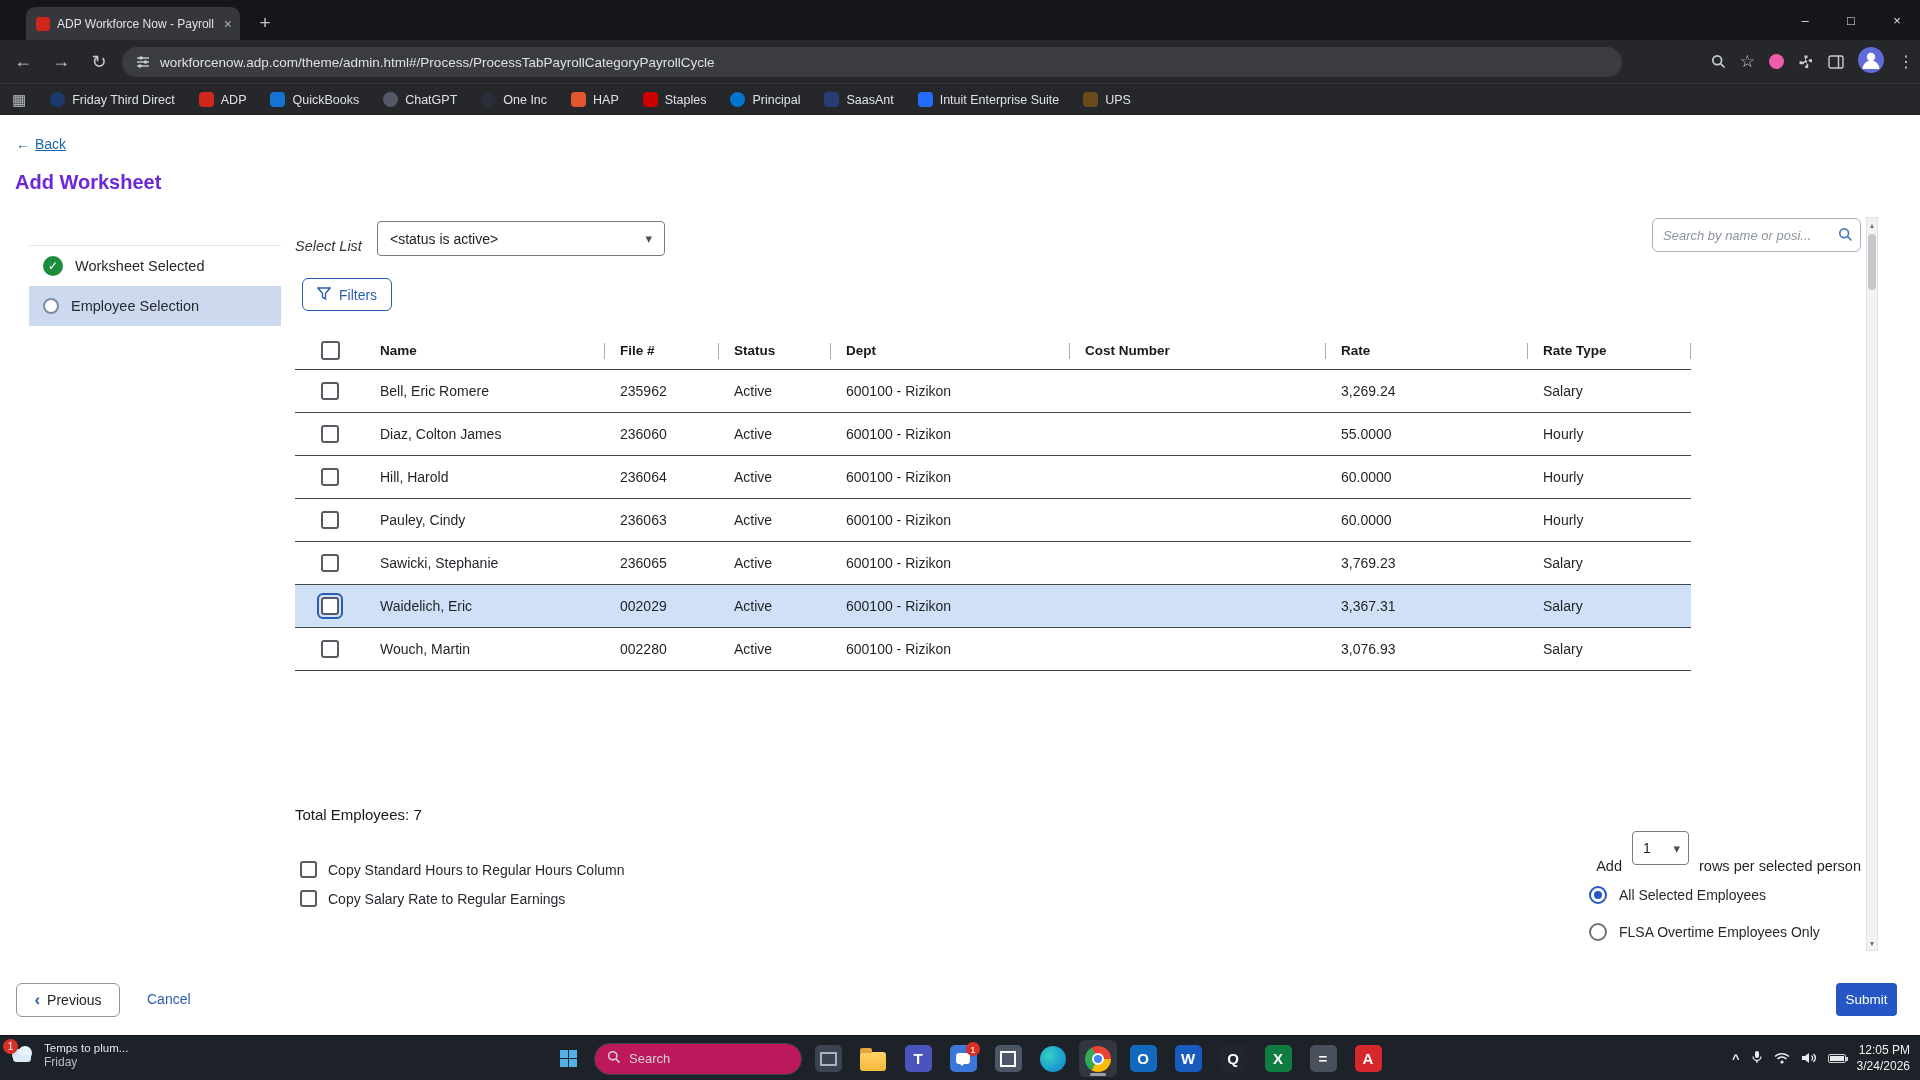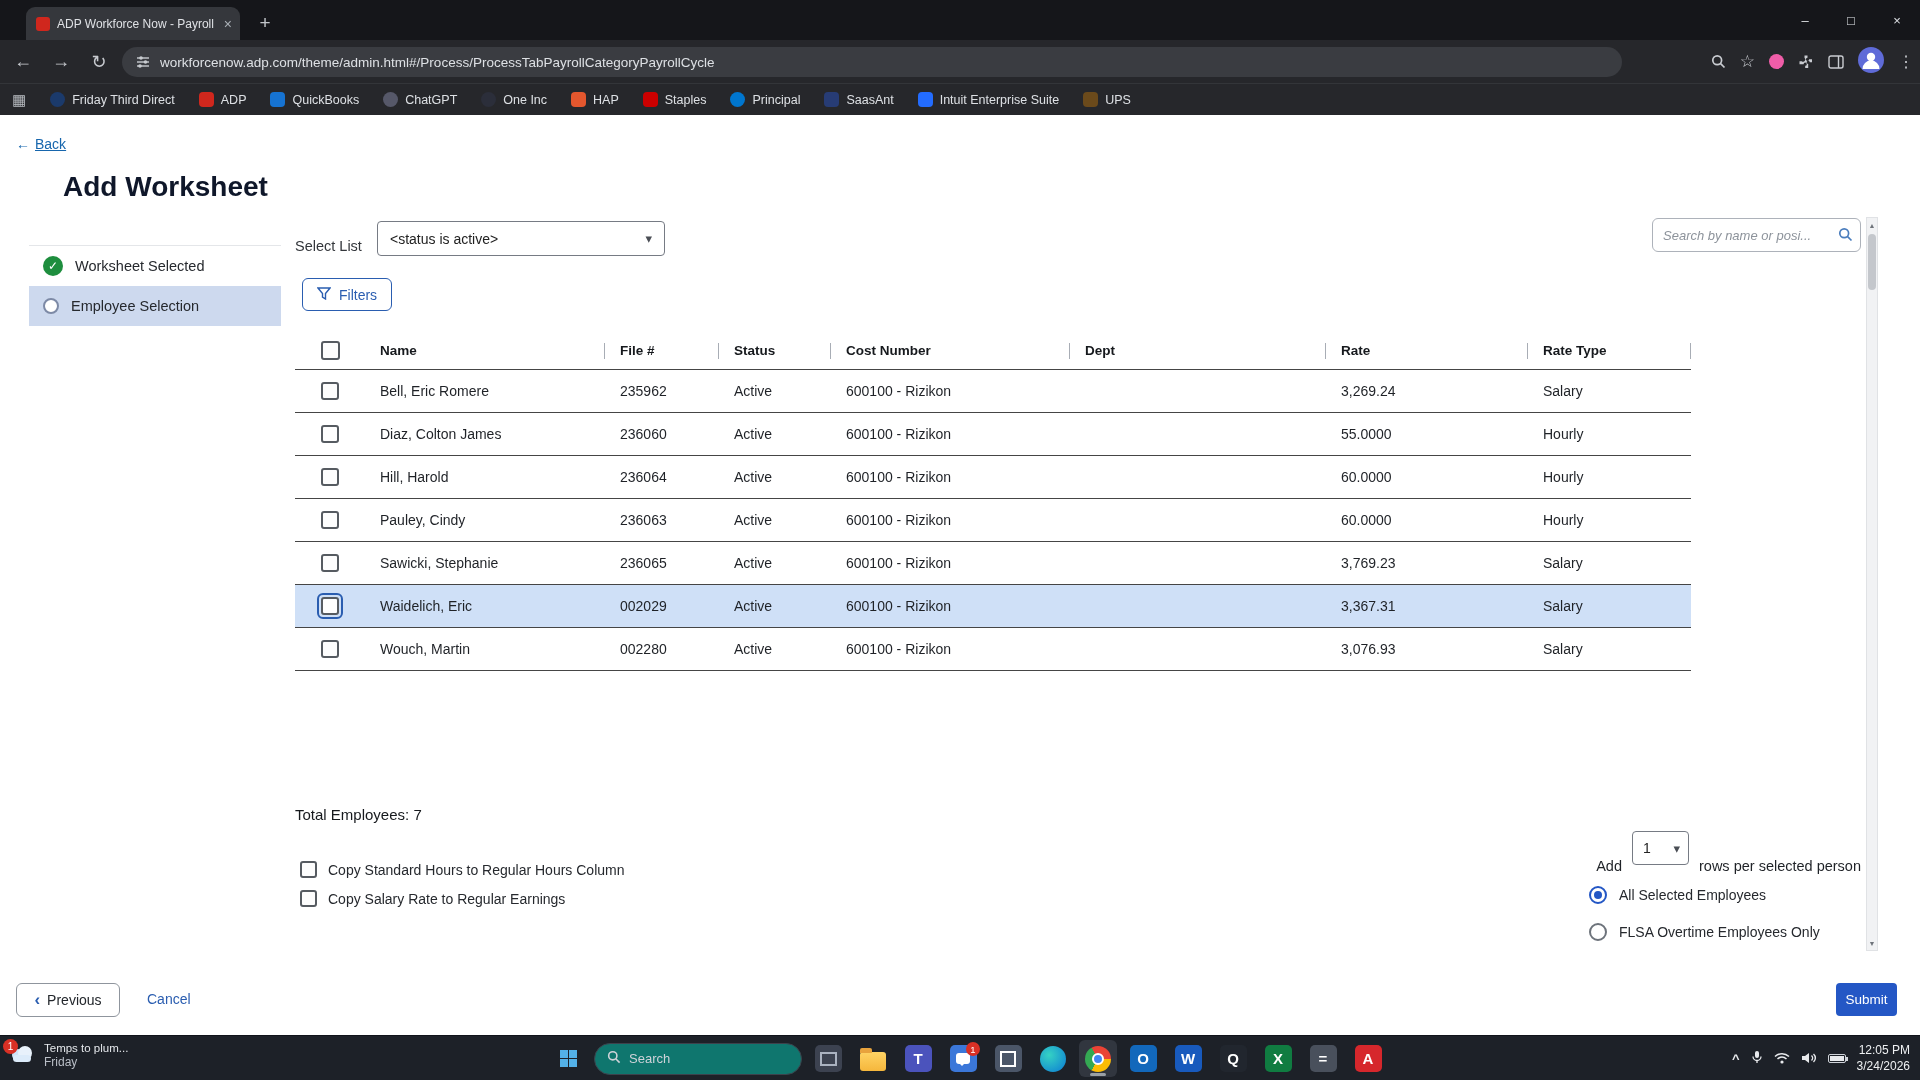--- a/index.html
+++ b/index.html
@@ -33,30 +33,30 @@
   .fav { width:15px; height:15px; border-radius:4px; flex:0 0 auto; }
   .f1{background:#1b3a6b;border-radius:50%} .f2{background:#d0271d} .f3{background:#1673d2}
   .f4{background:#565869;border-radius:50%} .f5{background:#2b2e3a;border-radius:50%} .f6{background:#e4572e}
   .f7{background:#cc0000} .f8{background:#0076cf;border-radius:50%} .f9{background:#273c75}
   .f10{background:#236cff} .f11{background:#6b4a1b}
 
   
   .page { position:absolute; top:115px; left:0; width:1920px; height:920px; background:#fff; color:#1f2227; }
   .back-link { position:absolute; top:21px; left:16px; display:flex; align-items:center; gap:5px; color:#1766ad; font-size:14px; }
   .back-link .bl-txt { text-decoration:underline; }
-  .page-title { position:absolute; top:56px; left:15px; font-size:28px; font-weight:bold; color:#0f172a;margin-left:48px; }
+  .page-title { position:absolute; top:56px; left:15px; font-size:20px; font-weight:bold; color:#6d28d9; }
 
   .stepper { position:absolute; top:130px; left:29px; width:252px; border-top:1px solid #e4e6e9; }
   .step { height:40px; display:flex; align-items:center; gap:12px; padding-left:14px; }
   .step.active { background:#cdd9ee; }
   .step-circle-done { width:20px; height:20px; border-radius:50%; background:#1e8e3e; color:#fff; font-size:12px; display:flex; align-items:center; justify-content:center; flex:0 0 auto; }
   .step-circle-open { width:16px; height:16px; border-radius:50%; background:#fff; border:2px solid #7d8aa6; flex:0 0 auto; }
   .step-label { font-size:14.5px; color:#26292e; }
 
-  .select-list-label { position:absolute; top:123px; left:295px; font-size:14.5px; color:#33363b; }
+  .select-list-label { position:absolute; top:123px; left:295px; font-size:14.5px; color:#33363b;font-style:italic; }
   .select-list { position:absolute; top:106px; left:377px; width:288px; height:35px; border:1px solid #767b84; border-radius:4px; background:#fff; display:flex; align-items:center; padding:0 12px; }
   .select-list .sl-val { font-size:14px; color:#222; flex:1; }
   .caret { color:#4a4e55; font-size:13px; }
 
   .emp-search { position:absolute; top:103px; left:1652px; width:209px; height:34px; }
   .emp-search input { width:100%; height:100%; border:1px solid #adb2ba; border-radius:6px; padding:0 32px 0 10px; font-size:13px; font-style:italic; color:#3a3e44; font-family:"Liberation Sans", sans-serif; outline:none; }
   .emp-search input::placeholder { color:#8d939b; }
   .emp-search .mag { position:absolute; right:8px; top:9px; }
 
   .filters-btn { position:absolute; top:163px; left:302px; height:33px; padding:0 14px; border:1px solid #2a5db0; border-radius:6px; background:#fff; color:#2a5db0; font-size:14px; display:flex; align-items:center; gap:8px; }
@@ -108,21 +108,21 @@
   .toast-text { display:flex; flex-direction:column; line-height:1.25; }
   .toast-l1 { color:#e4e7eb; font-size:11.5px; }
   .toast-l2 { color:#b9bec6; font-size:12px; }
 
   .tb-center { position:absolute; left:549px; top:4px; display:flex; align-items:center; gap:7px; }
   .tb-item { width:38px; height:37px; border-radius:6px; display:flex; align-items:center; justify-content:center; position:relative; }
   .tb-item.active { background:#31363f; }
   .tb-item.active::after { content:""; position:absolute; bottom:1px; left:11px; width:16px; height:3px; border-radius:2px; background:#9aa0a6; }
   .winlogo { width:17px; height:17px; display:grid; grid-template-columns:8px 8px; grid-template-rows:8px 8px; gap:1px; }
   .winlogo span { background:#53b1e8; }
-  .tb-search { width:208px; height:32px; border-radius:16px; background:#0f766e; border:1px solid #3c424c; display:flex; align-items:center; gap:8px; padding:0 12px; }
+  .tb-search { width:208px; height:32px; border-radius:16px; background:#be185d; border:1px solid #3c424c; display:flex; align-items:center; gap:8px; padding:0 12px; }
   .tb-search-txt { color:#cfd3d9; font-size:13px; }
 
   .tile { width:27px; height:27px; border-radius:5px; display:flex; align-items:center; justify-content:center; color:#fff; font-weight:bold; font-size:15px; }
   .t-desktop{background:#3c4250} .t-desktop::after{content:""; width:13px; height:10px; border:2px solid #aab2c0;}
   .t-teams{background:#4b53bc} .t-teams::after{content:"T"}
   .t-chat{background:#3b77d9}
   .bubble { width:14px; height:11px; background:#fff; border-radius:3px; position:relative; }
   .bubble::after { content:""; position:absolute; left:3px; bottom:-5px; border:3px solid transparent; border-top-color:#fff; }
   .t-appwin{background:#4b5668} .t-appwin::after{content:""; width:12px; height:12px; border:2px solid #fff;}
   .t-outlook{background:#1268bb} .t-outlook::after{content:"O"}
@@ -304,22 +304,22 @@
     </button>
 
     <div class="grid">
       <div class="tr-head">
         <div class="cell-cb">
             <span class="cb cb-head"></span>
           </div>
         <div class="th">Name</div>
         <div class="th">File #</div>
         <div class="th">Status</div>
+        <div class="th">Dept</div>
         <div class="th">Cost Number</div>
-        <div class="th">Dept</div>
         <div class="th">Rate</div>
         <div class="th">Rate Type</div>
       </div>
 
       <div class="tr">
         <div class="cell-cb">
             <span class="cb-ring">
               <span class="cb"></span>
             </span>
           </div>

